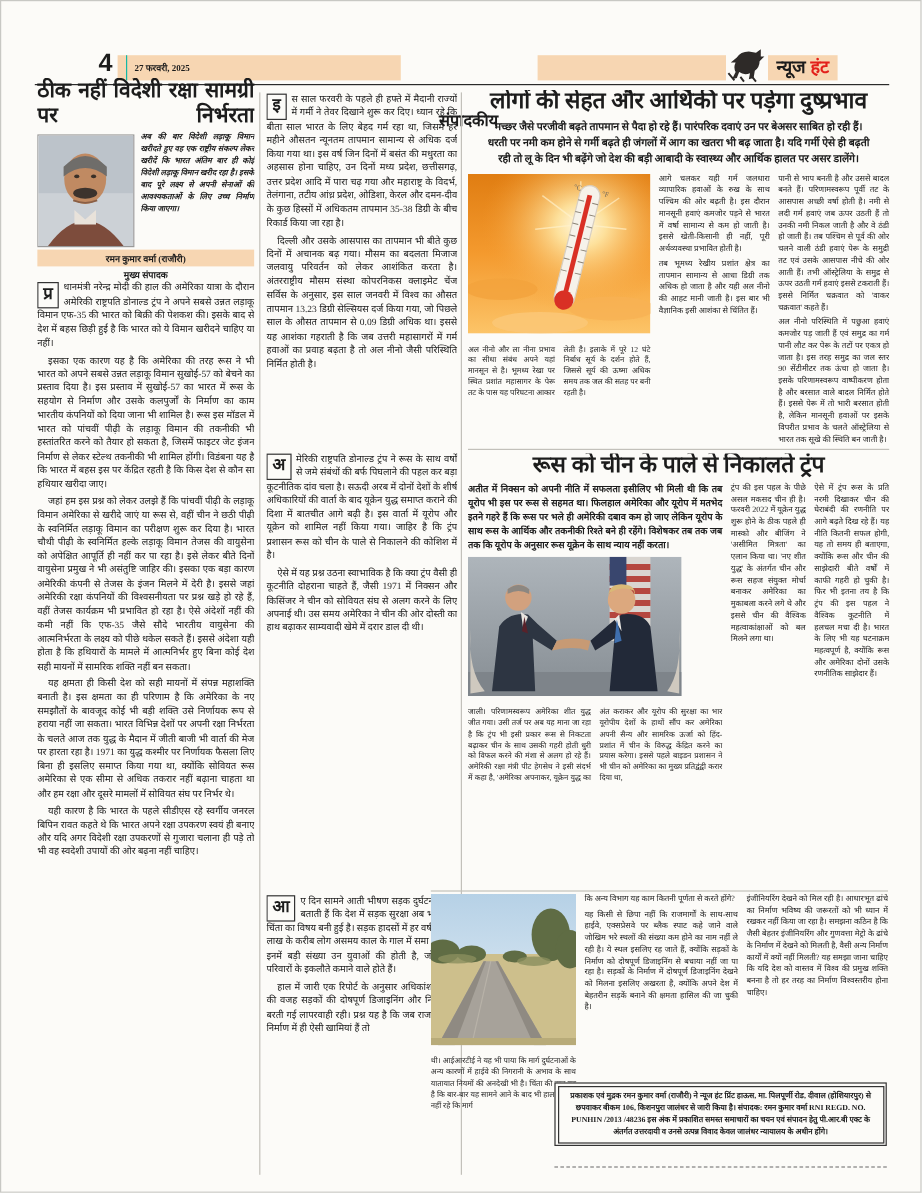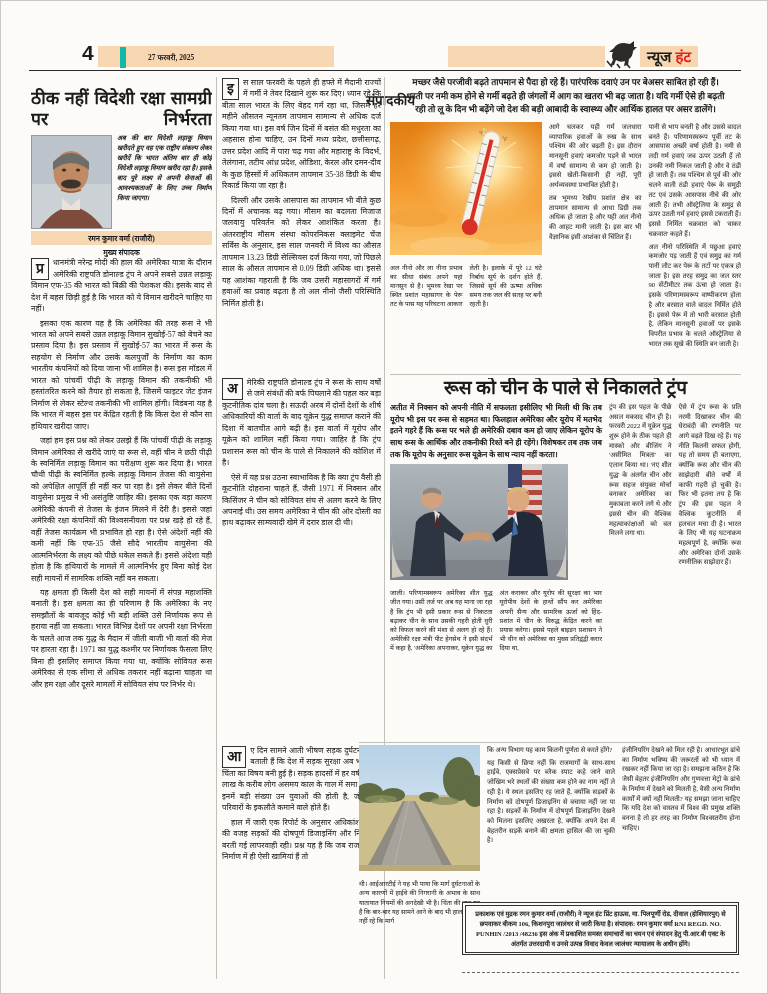--- a/index.html
+++ b/index.html
@@ -3,42 +3,42 @@
 <meta charset="utf-8">
 <style>
   html,body{margin:0;padding:0;background:#d9d9d6;}
   .page{position:relative;width:768px;height:994px;margin:0 auto;background:#fcfbf8;
         font-family:"Liberation Serif","DejaVu Serif",serif;color:#1c1c1c;overflow:hidden;
         border:1px solid #c8c8c4;box-sizing:border-box;}
   
   .hdr-num{position:absolute;left:81px;top:40px;font-size:21px;font-weight:bold;z-index:3;
            font-family:"Liberation Sans","DejaVu Sans",sans-serif;}
   .hdr-bar-left{position:absolute;left:97px;top:45px;width:236px;height:21px;background:var(--peach);}
-  .hdr-date{display:inline-block;margin-left:22px;border-left:6px solid #14b8a6;padding-left:22px;
+  .hdr-date{display:inline-block;margin-left:7px;border-left:1px solid #14b8a6;padding-left:6px;
             font-size:7.5px;font-weight:bold;line-height:21px;}
   .hdr-section{position:absolute;left:333px;top:45px;width:113px;text-align:center;
                font-size:13.5px;font-weight:bold;line-height:21px;margin-top:44px;}
   .hdr-bar-right{position:absolute;left:447px;top:45px;width:157px;height:21px;background:var(--peach);}
   .hdr-logo{position:absolute;left:603px;top:36px;width:137px;height:32px;}
   .horse{position:absolute;left:0;top:0;width:38px;height:32px;}
   .logostrip{position:absolute;left:36px;top:9px;height:21px;background:var(--peach);
              padding:0 7px;font-size:15px;font-weight:bold;line-height:21px;white-space:nowrap;
              font-family:"Liberation Sans","DejaVu Sans",sans-serif;}
   .mast-red{color:var(--mastred);}
   .hdr-rule{position:absolute;left:28px;width:712px;top:69px;border-top:1.5px solid #2a2a2a;}
   
   .vline{position:absolute;top:76px;height:902px;border-left:1px solid #c2c0ba;}
   .hline{position:absolute;border-top:1px solid #c2c0ba;}
   
   .just{text-align:justify;}
   .drop{float:left;font-size:14px;font-weight:bold;border:1.2px solid #333;
         padding:1px 4px;margin:1px 4px 0 0;line-height:1.25;}
   p{margin:0 0 3px 0;}
   
-  .colA{position:absolute;left:30px;top:87px;width:181px;height:902px;overflow:hidden;}
+  .colA{position:absolute;left:30px;top:64px;width:181px;height:902px;overflow:hidden;}
   .colA h1{margin:0 0 4px 0;font-size:17.5px;line-height:1.18;font-weight:bold;
            text-align:justify;text-align-last:justify;}
   .photoA{float:left;width:79px;height:92px;margin:2px 5px 2px 0;border:1px solid #999;}
   .introA{font-size:6.6px;font-style:italic;font-weight:bold;line-height:1.5;text-align:justify;}
   .bylineA{clear:both;background:var(--peach);text-align:center;font-size:7.6px;font-weight:bold;
            padding:2px 0;margin-top:3px;}
   .roleA{text-align:center;font-size:7.6px;font-weight:bold;margin:2px 0 0 0;}
   .colA .body p{font-size:7.9px;line-height:1.45;text-indent:9px;}
   .colA .body p.first{text-indent:0;}
   
@@ -128,39 +128,41 @@
       </svg>
       <div class="introA">अब की बार विदेशी लड़ाकू विमान खरीदते हुए वह एक राष्ट्रीय संकल्प लेकर खरीदें कि भारत अंतिम बार ही कोई विदेशी लड़ाकू विमान खरीद रहा है। इसके बाद पूरे लक्ष्य से अपनी सेनाओं की आवश्यकताओं के लिए उच्च निर्माण किया जाएगा।</div>
     </div>
     <div class="bylineA">रमन कुमार वर्मा (राजौरी)</div>
     <div class="roleA">मुख्य संपादक</div>
     <div class="body just">
       <p class="first"><span class="drop">प्र</span><span>धानमंत्री नरेन्द्र मोदी की हाल की अमेरिका यात्रा के दौरान अमेरिकी राष्ट्रपति डोनाल्ड ट्रंप ने अपने सबसे उन्नत लड़ाकू विमान एफ-35 की भारत को बिक्री की पेशकश की। इसके बाद से देश में बहस छिड़ी हुई है कि भारत को ये विमान खरीदने चाहिए या नहीं।</span></p>
       <p>इसका एक कारण यह है कि अमेरिका की तरह रूस ने भी भारत को अपने सबसे उन्नत लड़ाकू विमान सुखोई-57 को बेचने का प्रस्ताव दिया है। इस प्रस्ताव में सुखोई-57 का भारत में रूस के सहयोग से निर्माण और उसके कलपुर्जों के निर्माण का काम भारतीय कंपनियों को दिया जाना भी शामिल है। रूस इस मॉडल में भारत को पांचवीं पीढ़ी के लड़ाकू विमान की तकनीकी भी हस्तांतरित करने को तैयार हो सकता है, जिसमें फाइटर जेट इंजन निर्माण से लेकर स्टेल्थ तकनीकी भी शामिल होंगी। विडंबना यह है कि भारत में बहस इस पर केंद्रित रहती है कि किस देश से कौन सा हथियार खरीदा जाए।</p>
       <p>जहां हम इस प्रश्न को लेकर उलझे हैं कि पांचवीं पीढ़ी के लड़ाकू विमान अमेरिका से खरीदे जाएं या रूस से, वहीं चीन ने छठी पीढ़ी के स्वनिर्मित लड़ाकू विमान का परीक्षण शुरू कर दिया है। भारत चौथी पीढ़ी के स्वनिर्मित हल्के लड़ाकू विमान तेजस की वायुसेना को अपेक्षित आपूर्ति ही नहीं कर पा रहा है। इसे लेकर बीते दिनों वायुसेना प्रमुख ने भी असंतुष्टि जाहिर की। इसका एक बड़ा कारण अमेरिकी कंपनी से तेजस के इंजन मिलने में देरी है। इससे जहां अमेरिकी रक्षा कंपनियों की विश्वसनीयता पर प्रश्न खड़े हो रहे हैं, वहीं तेजस कार्यक्रम भी प्रभावित हो रहा है। ऐसे अंदेशों नहीं की कमी नहीं कि एफ-35 जैसे सौदे भारतीय वायुसेना की आत्मनिर्भरता के लक्ष्य को पीछे धकेल सकते हैं। इससे अंदेशा यही होता है कि हथियारों के मामले में आत्मनिर्भर हुए बिना कोई देश सही मायनों में सामरिक शक्ति नहीं बन सकता।</p>
       <p>यह क्षमता ही किसी देश को सही मायनों में संपन्न महाशक्ति बनाती है। इस क्षमता का ही परिणाम है कि अमेरिका के नए समझौतों के बावजूद कोई भी बड़ी शक्ति उसे निर्णायक रूप से हराया नहीं जा सकता। भारत विभिन्न देशों पर अपनी रक्षा निर्भरता के चलते आज तक युद्ध के मैदान में जीती बाजी भी वार्ता की मेज पर हारता रहा है। 1971 का युद्ध कश्मीर पर निर्णायक फैसला लिए बिना ही इसलिए समाप्त किया गया था, क्योंकि सोवियत रूस अमेरिका से एक सीमा से अधिक तकरार नहीं बढ़ाना चाहता था और हम रक्षा और दूसरे मामलों में सोवियत संघ पर निर्भर थे।</p>
+      <p>यही कारण है कि भारत के पहले सीडीएस रहे स्वर्गीय जनरल बिपिन रावत कहते थे कि भारत अपने रक्षा उपकरण स्वयं ही बनाए और यदि अगर विदेशी रक्षा उपकरणों से गुजारा चलाना ही पड़े तो भी वह स्वदेशी उपायों की ओर बढ़ना नहीं चाहिए।</p>
     </div>
   </div>
 
   <div class="colB">
     <div class="sec sec1 just">
       <p class="first"><span class="drop">इ</span><span>स साल फरवरी के पहले ही हफ्ते में मैदानी राज्यों में गर्मी ने तेवर दिखाने शुरू कर दिए। ध्यान रहे कि बीता साल भारत के लिए बेहद गर्म रहा था, जिसमें हर महीने औसतन न्यूनतम तापमान सामान्य से अधिक दर्ज किया गया था। इस वर्ष जिन दिनों में बसंत की मधुरता का अहसास होना चाहिए, उन दिनों मध्य प्रदेश, छत्तीसगढ़, उत्तर प्रदेश आदि में पारा चढ़ गया और महाराष्ट्र के विदर्भ, तेलंगाना, तटीय आंध्र प्रदेश, ओडिशा, केरल और दमन-दीव के कुछ हिस्सों में अधिकतम तापमान 35-38 डिग्री के बीच रिकार्ड किया जा रहा है।</span></p>
       <p>दिल्ली और उसके आसपास का तापमान भी बीते कुछ दिनों में अचानक बढ़ गया। मौसम का बदलता मिजाज जलवायु परिवर्तन को लेकर आशंकित करता है। अंतरराष्ट्रीय मौसम संस्था कोपरनिकस क्लाइमेट चेंज सर्विस के अनुसार, इस साल जनवरी में विश्व का औसत तापमान 13.23 डिग्री सेल्सियस दर्ज किया गया, जो पिछले साल के औसत तापमान से 0.09 डिग्री अधिक था। इससे यह आशंका गहराती है कि जब उत्तरी महासागरों में गर्म हवाओं का प्रवाह बढ़ता है तो अल नीनो जैसी परिस्थिति निर्मित होती है।</p>
     </div>
     <div class="sec sec2 just">
       <p class="first"><span class="drop">अ</span><span>मेरिकी राष्ट्रपति डोनाल्ड ट्रंप ने रूस के साथ वर्षों से जमे संबंधों की बर्फ पिघलाने की पहल कर बड़ा कूटनीतिक दांव चला है। सऊदी अरब में दोनों देशों के शीर्ष अधिकारियों की वार्ता के बाद यूक्रेन युद्ध समाप्त कराने की दिशा में बातचीत आगे बढ़ी है। इस वार्ता में यूरोप और यूक्रेन को शामिल नहीं किया गया। जाहिर है कि ट्रंप प्रशासन रूस को चीन के पाले से निकालने की कोशिश में है।</span></p>
       <p>ऐसे में यह प्रश्न उठना स्वाभाविक है कि क्या ट्रंप वैसी ही कूटनीति दोहराना चाहते हैं, जैसी 1971 में निक्सन और किसिंजर ने चीन को सोवियत संघ से अलग करने के लिए अपनाई थी। उस समय अमेरिका ने चीन की ओर दोस्ती का हाथ बढ़ाकर साम्यवादी खेमे में दरार डाल दी थी।</p>
     </div>
     <div class="sec sec3 just">
       <p class="first"><span class="drop">आ</span><span>ए दिन सामने आती भीषण सड़क दुर्घटनाएं यही बताती हैं कि देश में सड़क सुरक्षा अब भी गंभीर चिंता का विषय बनी हुई है। सड़क हादसों में हर वर्ष पौने दो लाख के करीब लोग असमय काल के गाल में समा जाते हैं। इनमें बड़ी संख्या उन युवाओं की होती है, जो अपने परिवारों के इकलौते कमाने वाले होते हैं।</span></p>
       <p>हाल में जारी एक रिपोर्ट के अनुसार अधिकांश हादसों की वजह सड़कों की दोषपूर्ण डिजाइनिंग और निर्माण में बरती गई लापरवाही रही। प्रश्न यह है कि जब राजमार्गों के निर्माण में ही ऐसी खामियां हैं तो</p>
     </div>
   </div>
 
   <div class="artH">
+    <h2>लोगों की सेहत और आर्थिकी पर पड़ेगा दुष्प्रभाव</h2>
     <div class="standH">मच्छर जैसे परजीवी बढ़ते तापमान से पैदा हो रहे हैं। पारंपरिक दवाएं उन पर बेअसर साबित हो रही हैं। धरती पर नमी कम होने से गर्मी बढ़ते ही जंगलों में आग का खतरा भी बढ़ जाता है। यदि गर्मी ऐसे ही बढ़ती रही तो लू के दिन भी बढ़ेंगे जो देश की बड़ी आबादी के स्वास्थ्य और आर्थिक हालत पर असर डालेंगे।</div>
     <div class="hbody">
       <div class="hcol1">
         <svg class="himg" viewBox="0 0 152 133">
           <defs>
             <linearGradient id="sky" x1="0" y1="0" x2="0" y2="1">
               <stop offset="0" stop-color="#e07d12"></stop>
                 <stop offset="0.5" stop-color="#f49a2e"></stop>
                 <stop offset="1" stop-color="#fcc468"></stop>
             </linearGradient>

